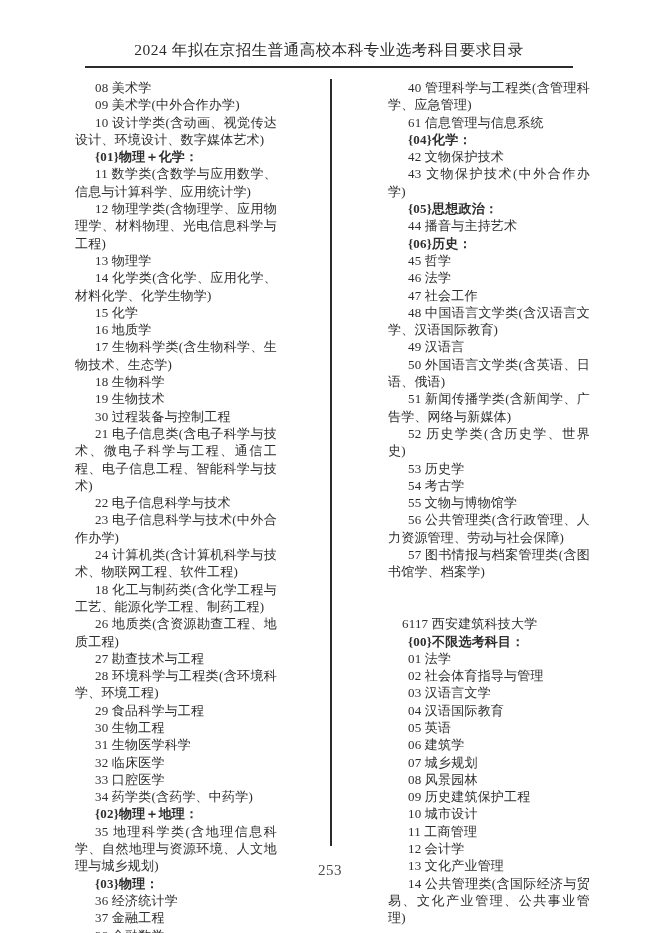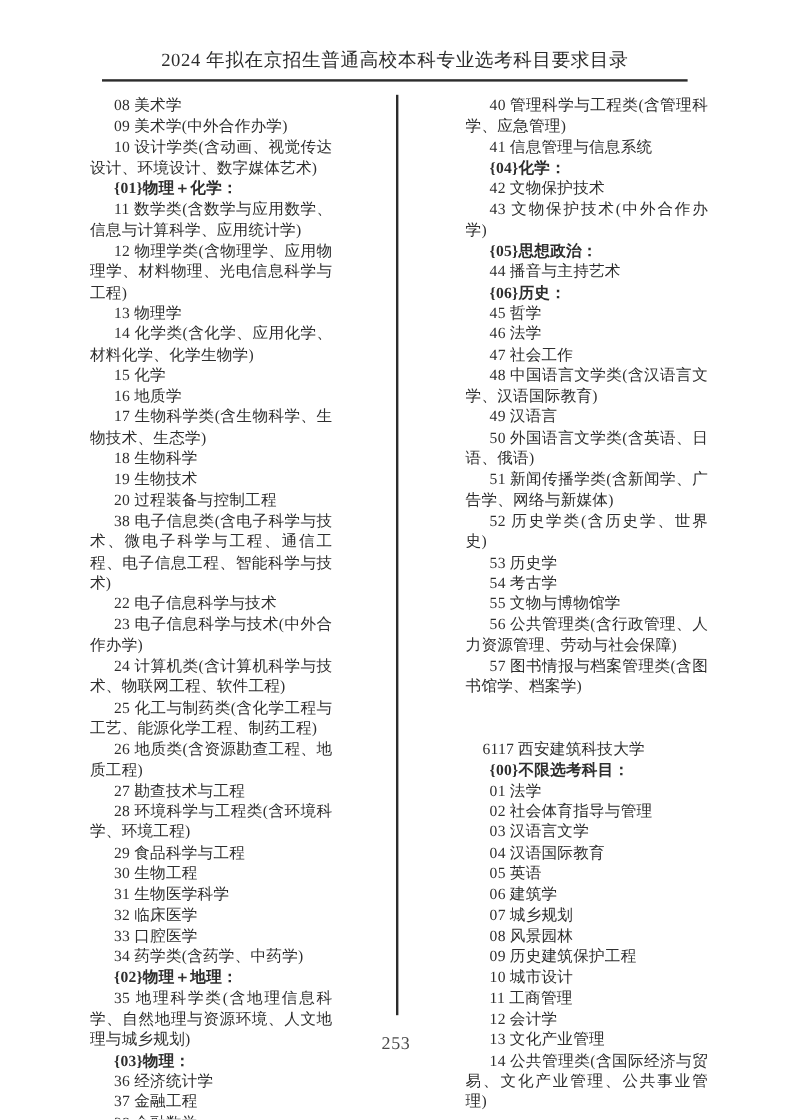--- a/index.html
+++ b/index.html
@@ -98,46 +98,46 @@
         <p class="row section">{01}物理＋化学：</p>
         <p class="row item">11 数学类(含数学与应用数学、信息与计算科学、应用统计学)</p>
         <p class="row item">12 物理学类(含物理学、应用物理学、材料物理、光电信息科学与工程)</p>
         <p class="row item">13 物理学</p>
         <p class="row item">14 化学类(含化学、应用化学、材料化学、化学生物学)</p>
         <p class="row item">15 化学</p>
         <p class="row item">16 地质学</p>
         <p class="row item">17 生物科学类(含生物科学、生物技术、生态学)</p>
         <p class="row item">18 生物科学</p>
         <p class="row item">19 生物技术</p>
-        <p class="row item">20 过程装备与控制工程</p>
-        <p class="row item">38 电子信息类(含电子科学与技术、微电子科学与工程、通信工程、电子信息工程、智能科学与技术)</p>
+        <p class="row item">30 过程装备与控制工程</p>
+        <p class="row item">21 电子信息类(含电子科学与技术、微电子科学与工程、通信工程、电子信息工程、智能科学与技术)</p>
         <p class="row item">22 电子信息科学与技术</p>
         <p class="row item">23 电子信息科学与技术(中外合作办学)</p>
         <p class="row item">24 计算机类(含计算机科学与技术、物联网工程、软件工程)</p>
-        <p class="row item">25 化工与制药类(含化学工程与工艺、能源化学工程、制药工程)</p>
+        <p class="row item">18 化工与制药类(含化学工程与工艺、能源化学工程、制药工程)</p>
         <p class="row item">26 地质类(含资源勘查工程、地质工程)</p>
         <p class="row item">27 勘查技术与工程</p>
         <p class="row item">28 环境科学与工程类(含环境科学、环境工程)</p>
         <p class="row item">29 食品科学与工程</p>
         <p class="row item">30 生物工程</p>
         <p class="row item">31 生物医学科学</p>
         <p class="row item">32 临床医学</p>
         <p class="row item">33 口腔医学</p>
         <p class="row item">34 药学类(含药学、中药学)</p>
         <p class="row section">{02}物理＋地理：</p>
         <p class="row item">35 地理科学类(含地理信息科学、自然地理与资源环境、人文地理与城乡规划)</p>
         <p class="row section">{03}物理：</p>
         <p class="row item">36 经济统计学</p>
         <p class="row item">37 金融工程</p>
         <p class="row item">38 金融数学</p>
       </div>
     <div class="col-divider"></div>
     <div class="col col-right">
         <p class="row item">40 管理科学与工程类(含管理科学、应急管理)</p>
-        <p class="row item">41 信息管理与信息系统</p>
+        <p class="row item">61 信息管理与信息系统</p>
         <p class="row section">{04}化学：</p>
         <p class="row item">42 文物保护技术</p>
         <p class="row item">43 文物保护技术(中外合作办学)</p>
         <p class="row section">{05}思想政治：</p>
         <p class="row item">44 播音与主持艺术</p>
         <p class="row section">{06}历史：</p>
         <p class="row item">45 哲学</p>
         <p class="row item">46 法学</p>
         <p class="row item">47 社会工作</p>
         <p class="row item">48 中国语言文学类(含汉语言文学、汉语国际教育)</p>

